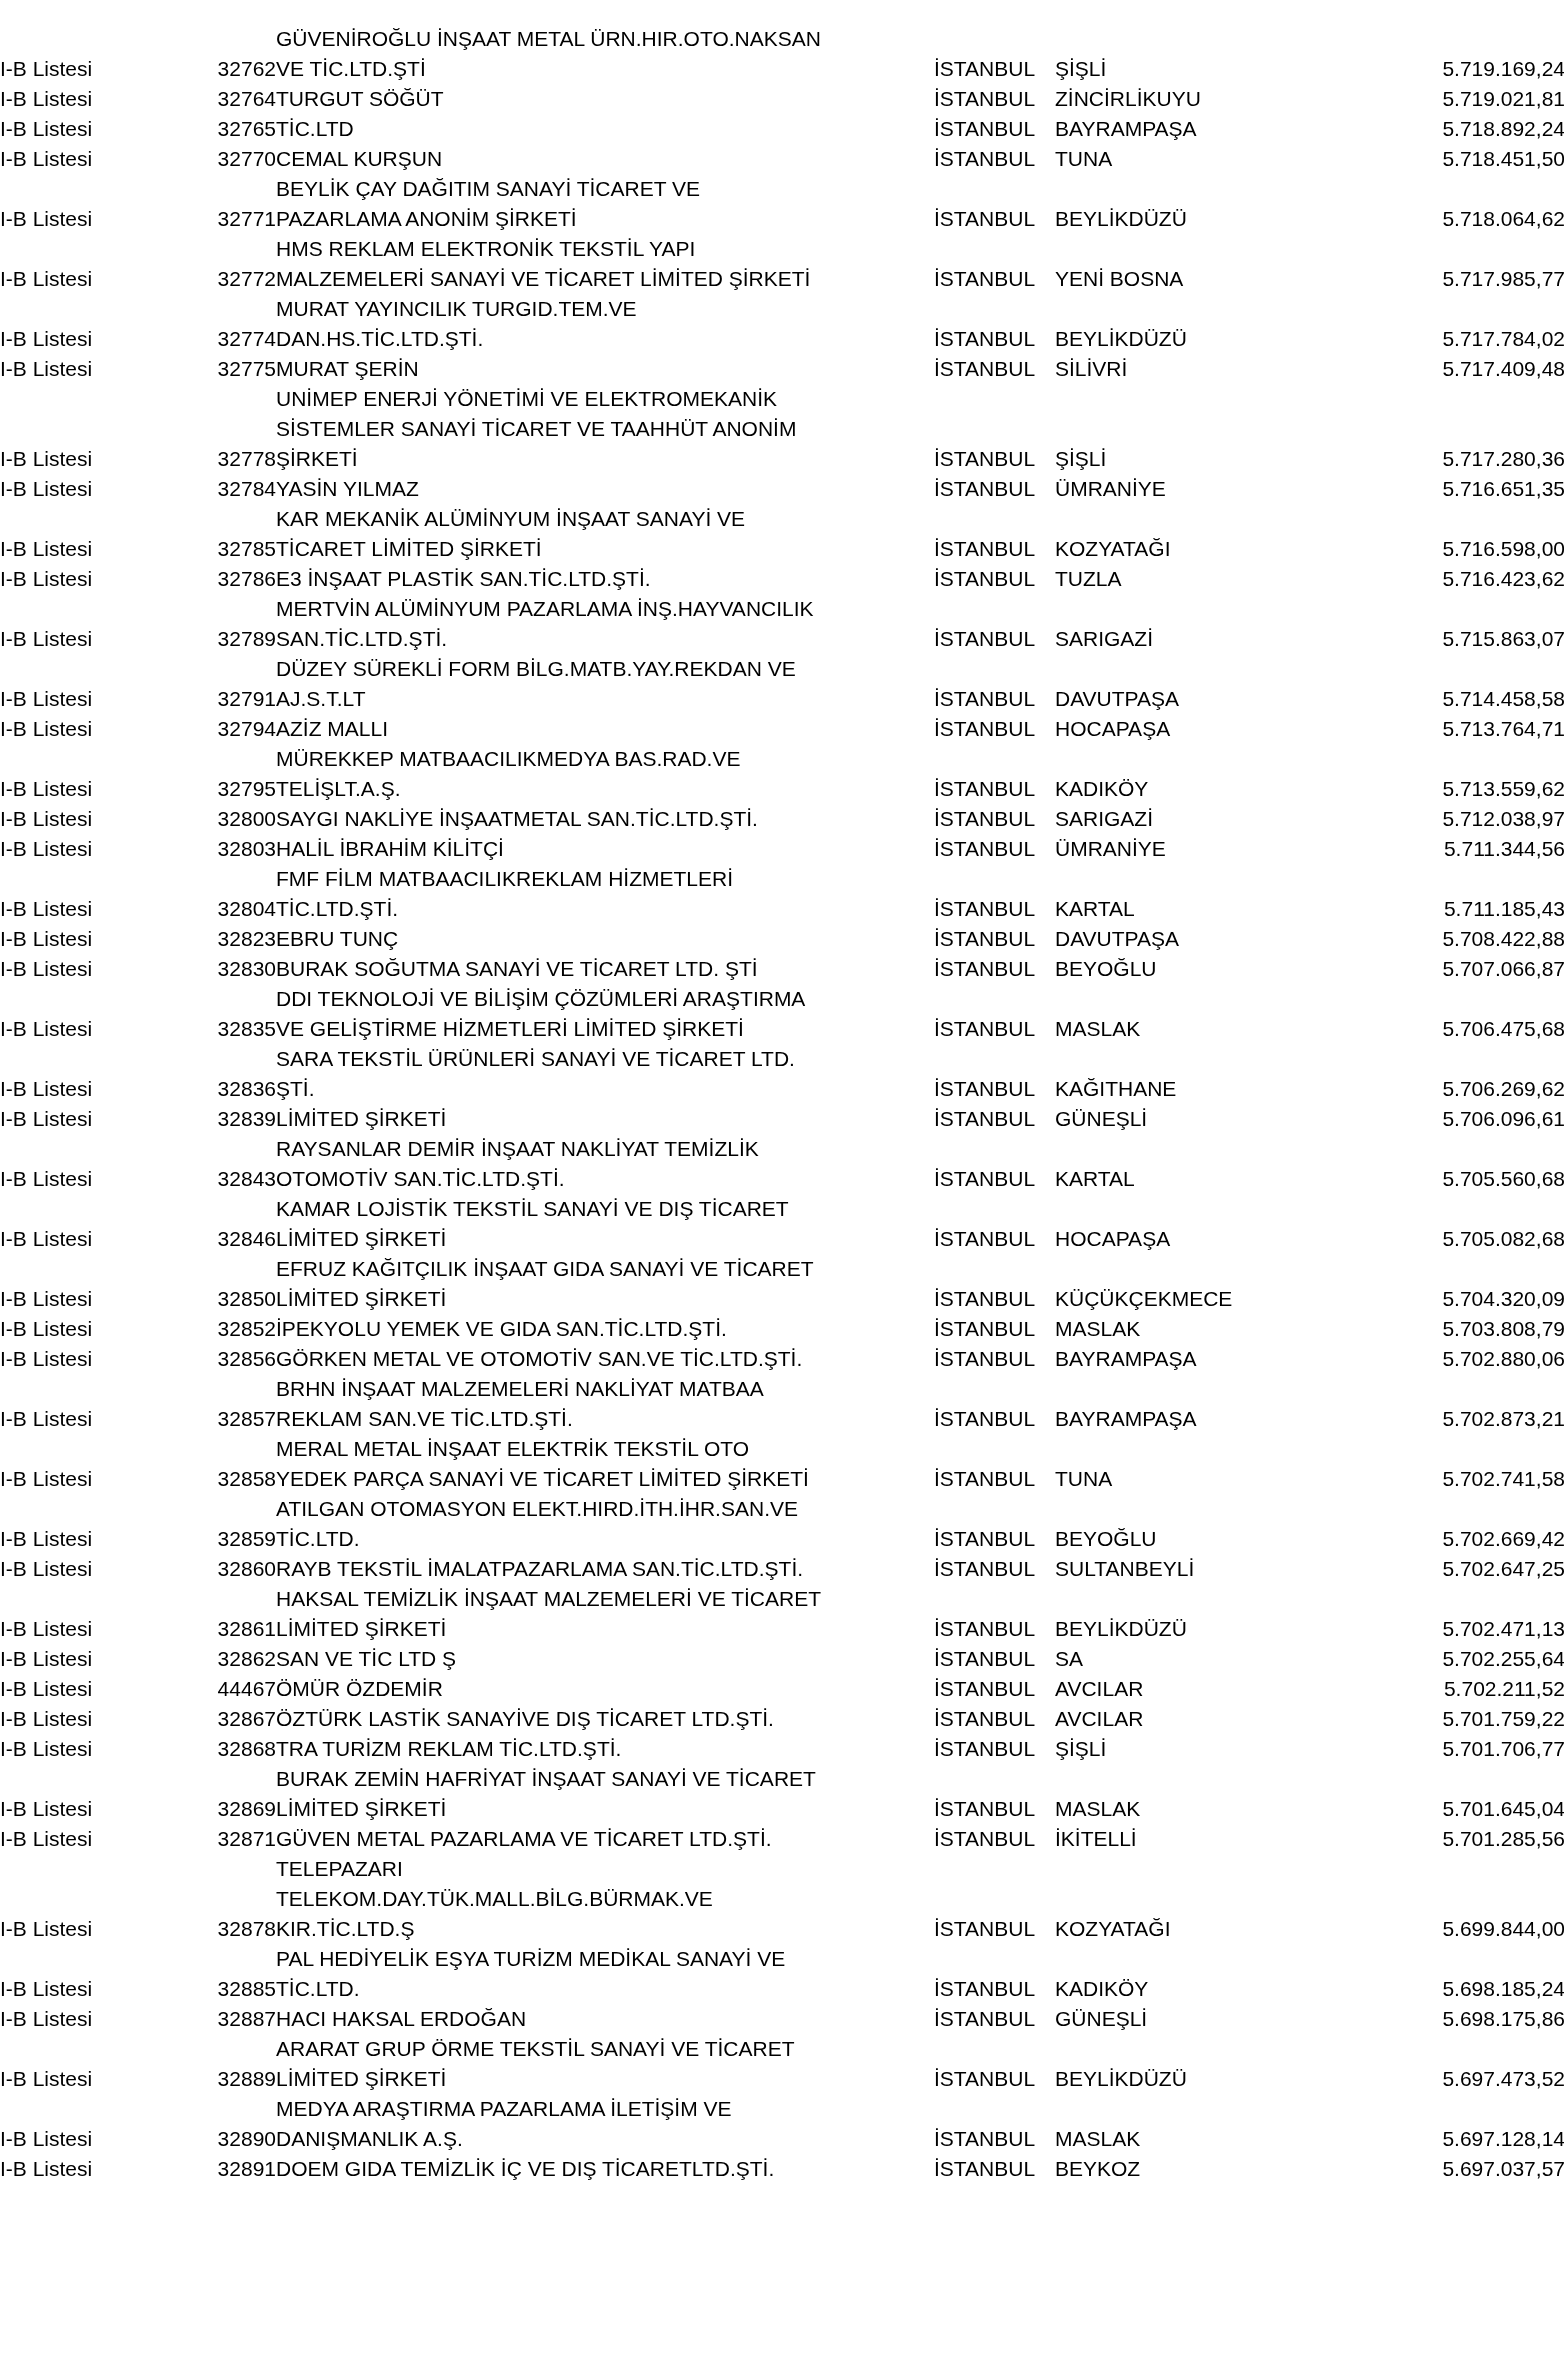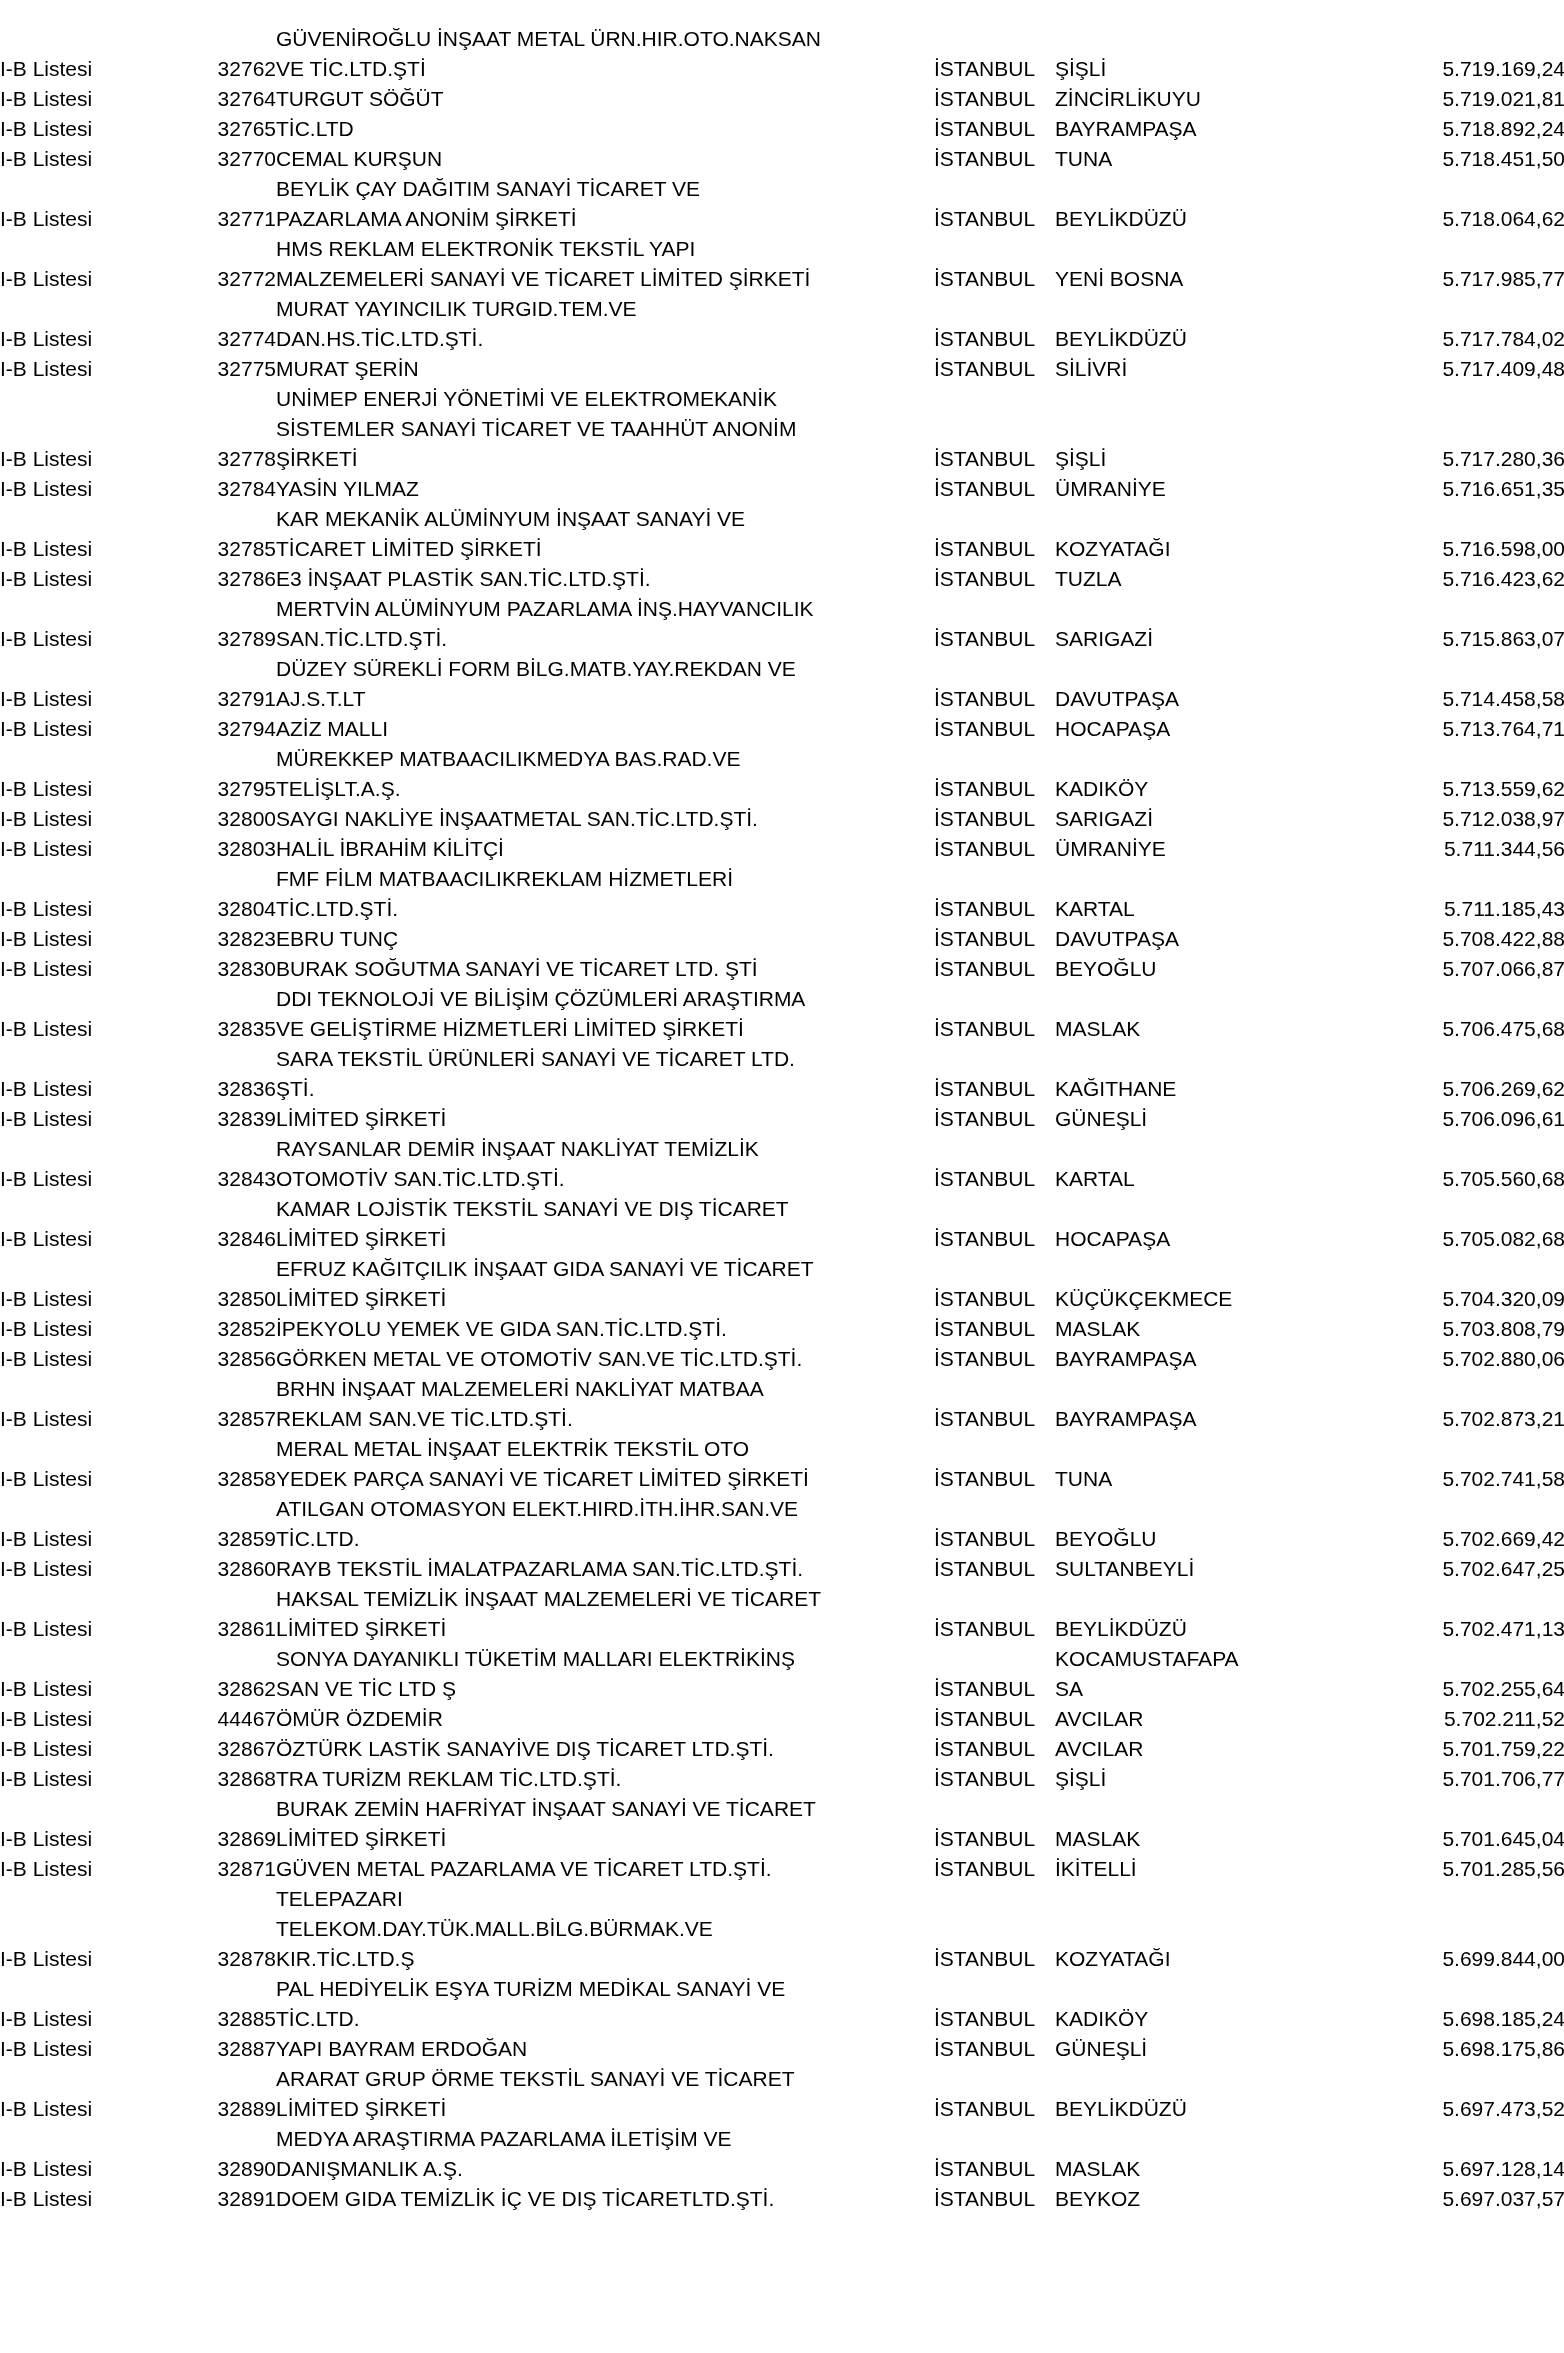--- a/index.html
+++ b/index.html
@@ -511,28 +511,20 @@
           <td class="cell-amount"></td>
         </tr>
         <tr class="main-row">
           <td class="cell-list">I-B Listesi</td>
           <td class="cell-no">32861</td>
           <td class="cell-name">LİMİTED ŞİRKETİ</td>
           <td class="cell-city">İSTANBUL</td>
           <td class="cell-dist">BEYLİKDÜZÜ</td>
           <td class="cell-amount">5.702.471,13</td>
         </tr>
-        <tr class="wrap-row">
-          <td class="cell-list"></td>
-          <td class="cell-no"></td>
-          <td class="cell-name">SONYA DAYANIKLI TÜKETİM MALLARI ELEKTRİKİNŞ</td>
-          <td class="cell-city"></td>
-          <td class="cell-dist">KOCAMUSTAFAPA</td>
-          <td class="cell-amount"></td>
-        </tr>
         <tr class="main-row">
           <td class="cell-list">I-B Listesi</td>
           <td class="cell-no">32862</td>
           <td class="cell-name">SAN VE TİC LTD Ş</td>
           <td class="cell-city">İSTANBUL</td>
           <td class="cell-dist">SA</td>
           <td class="cell-amount">5.702.255,64</td>
         </tr>
         <tr class="main-row">
           <td class="cell-list">I-B Listesi</td>
@@ -618,21 +610,21 @@
           <td class="cell-list">I-B Listesi</td>
           <td class="cell-no">32885</td>
           <td class="cell-name">TİC.LTD.</td>
           <td class="cell-city">İSTANBUL</td>
           <td class="cell-dist">KADIKÖY</td>
           <td class="cell-amount">5.698.185,24</td>
         </tr>
         <tr class="main-row">
           <td class="cell-list">I-B Listesi</td>
           <td class="cell-no">32887</td>
-          <td class="cell-name">YAPI BAYRAM ERDOĞAN</td>
+          <td class="cell-name">HACI HAKSAL ERDOĞAN</td>
           <td class="cell-city">İSTANBUL</td>
           <td class="cell-dist">GÜNEŞLİ</td>
           <td class="cell-amount">5.698.175,86</td>
         </tr>
         <tr class="wrap-row">
           <td class="cell-list"></td>
           <td class="cell-no"></td>
           <td class="cell-name">ARARAT GRUP ÖRME TEKSTİL SANAYİ VE TİCARET</td>
           <td class="cell-city"></td>
           <td class="cell-dist"></td>

